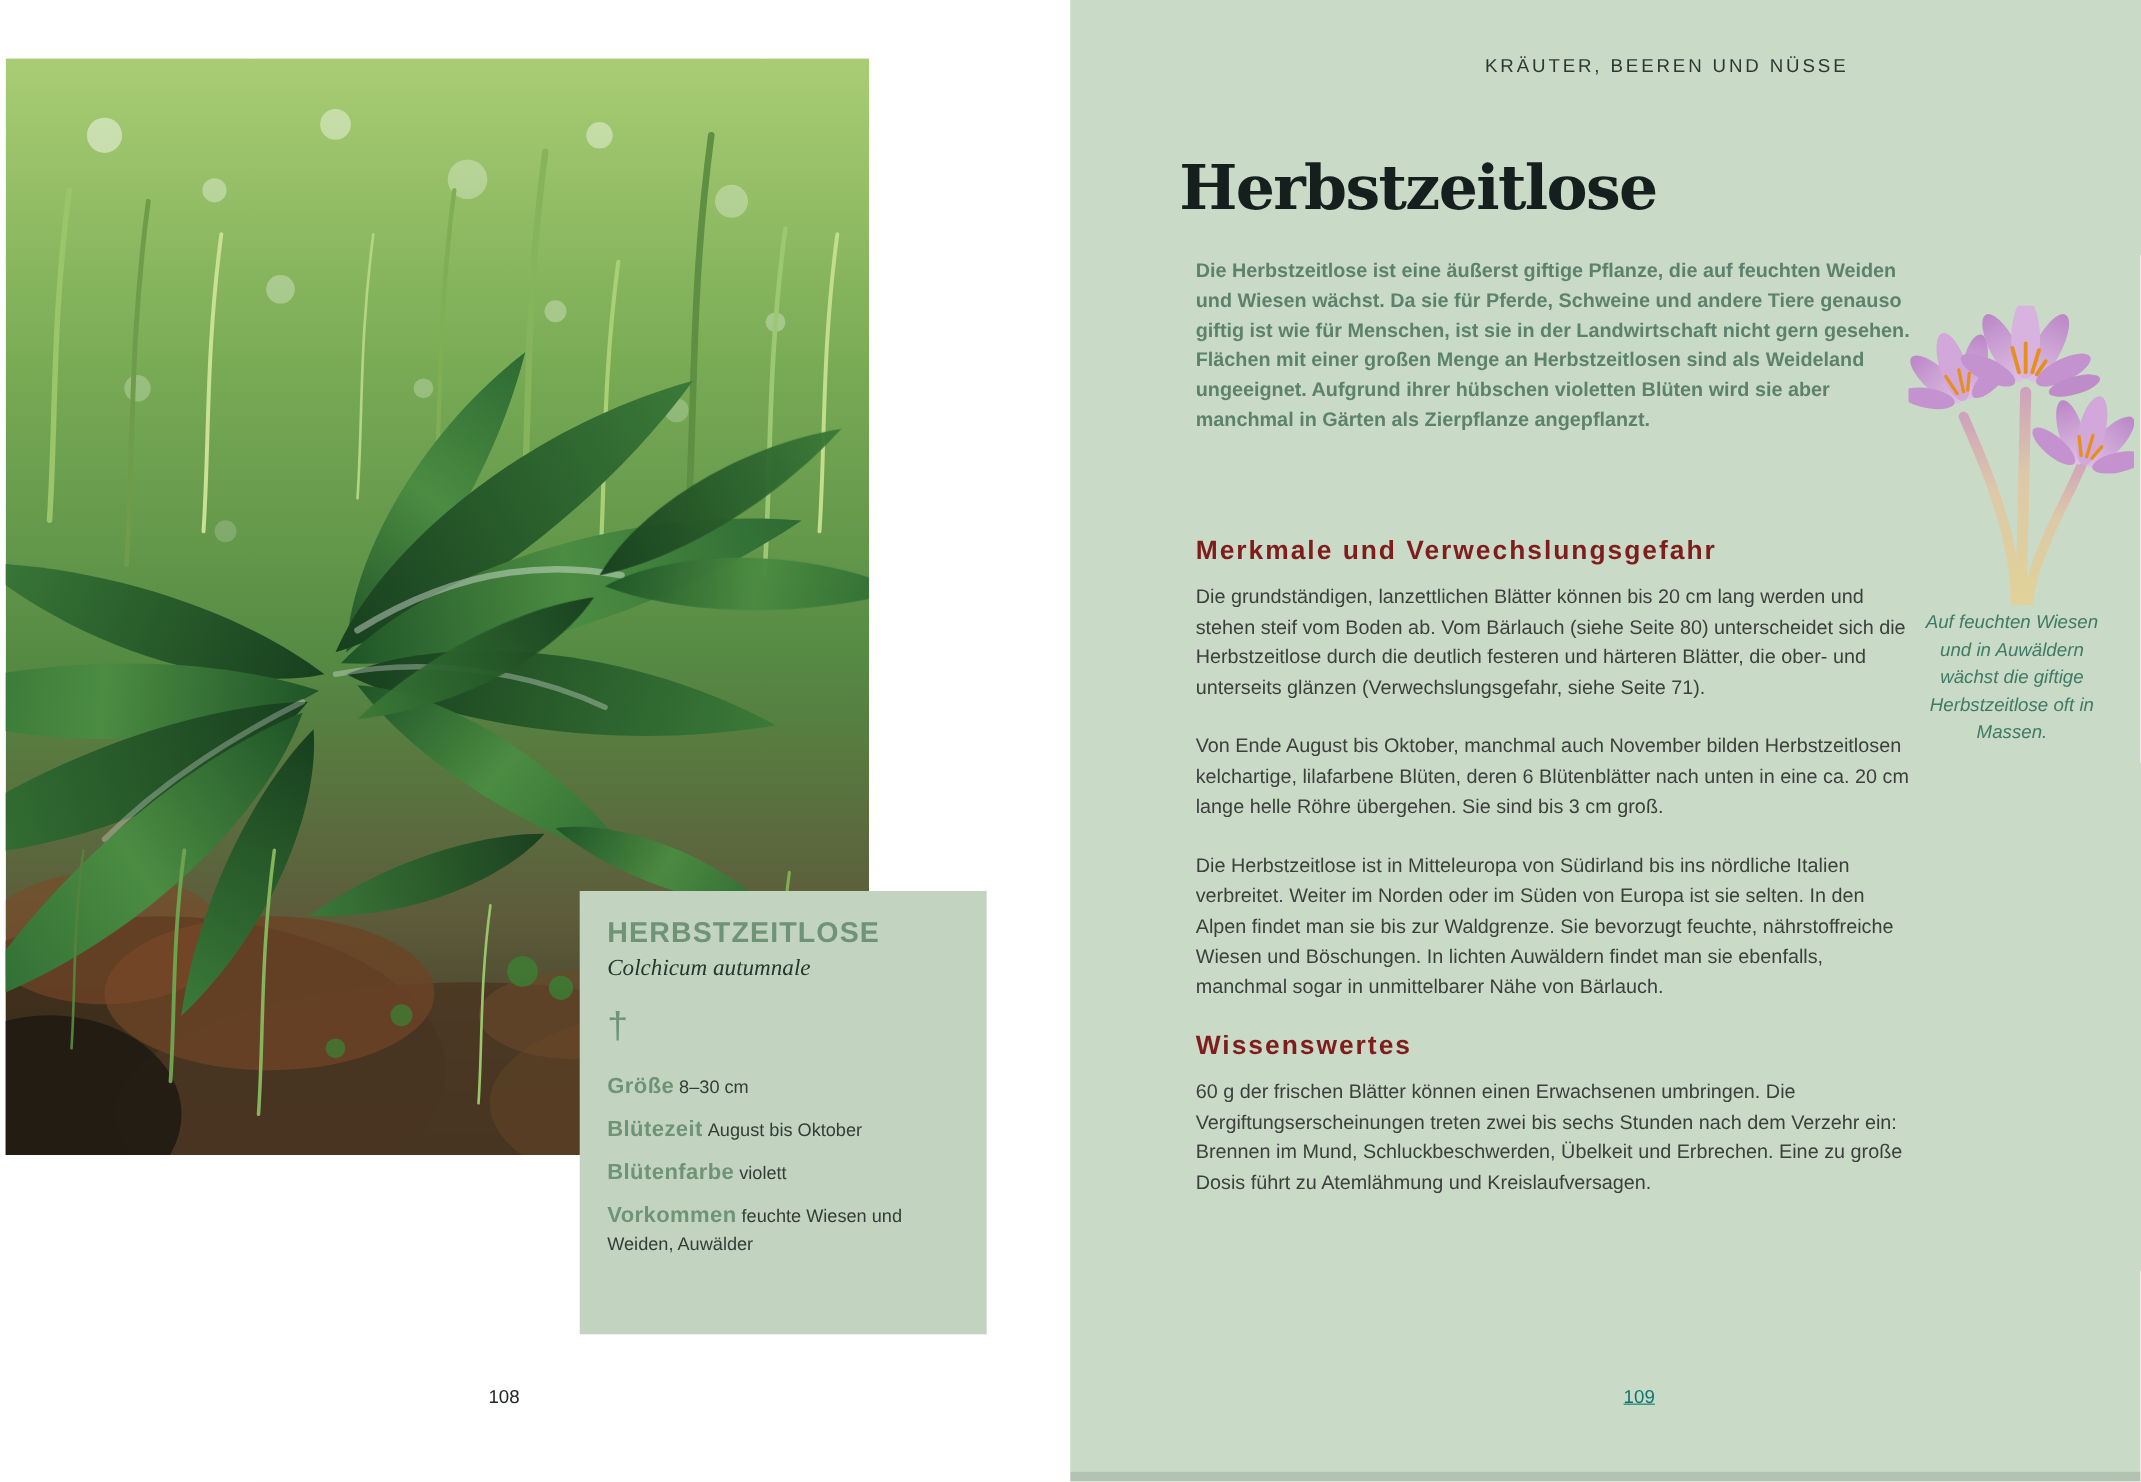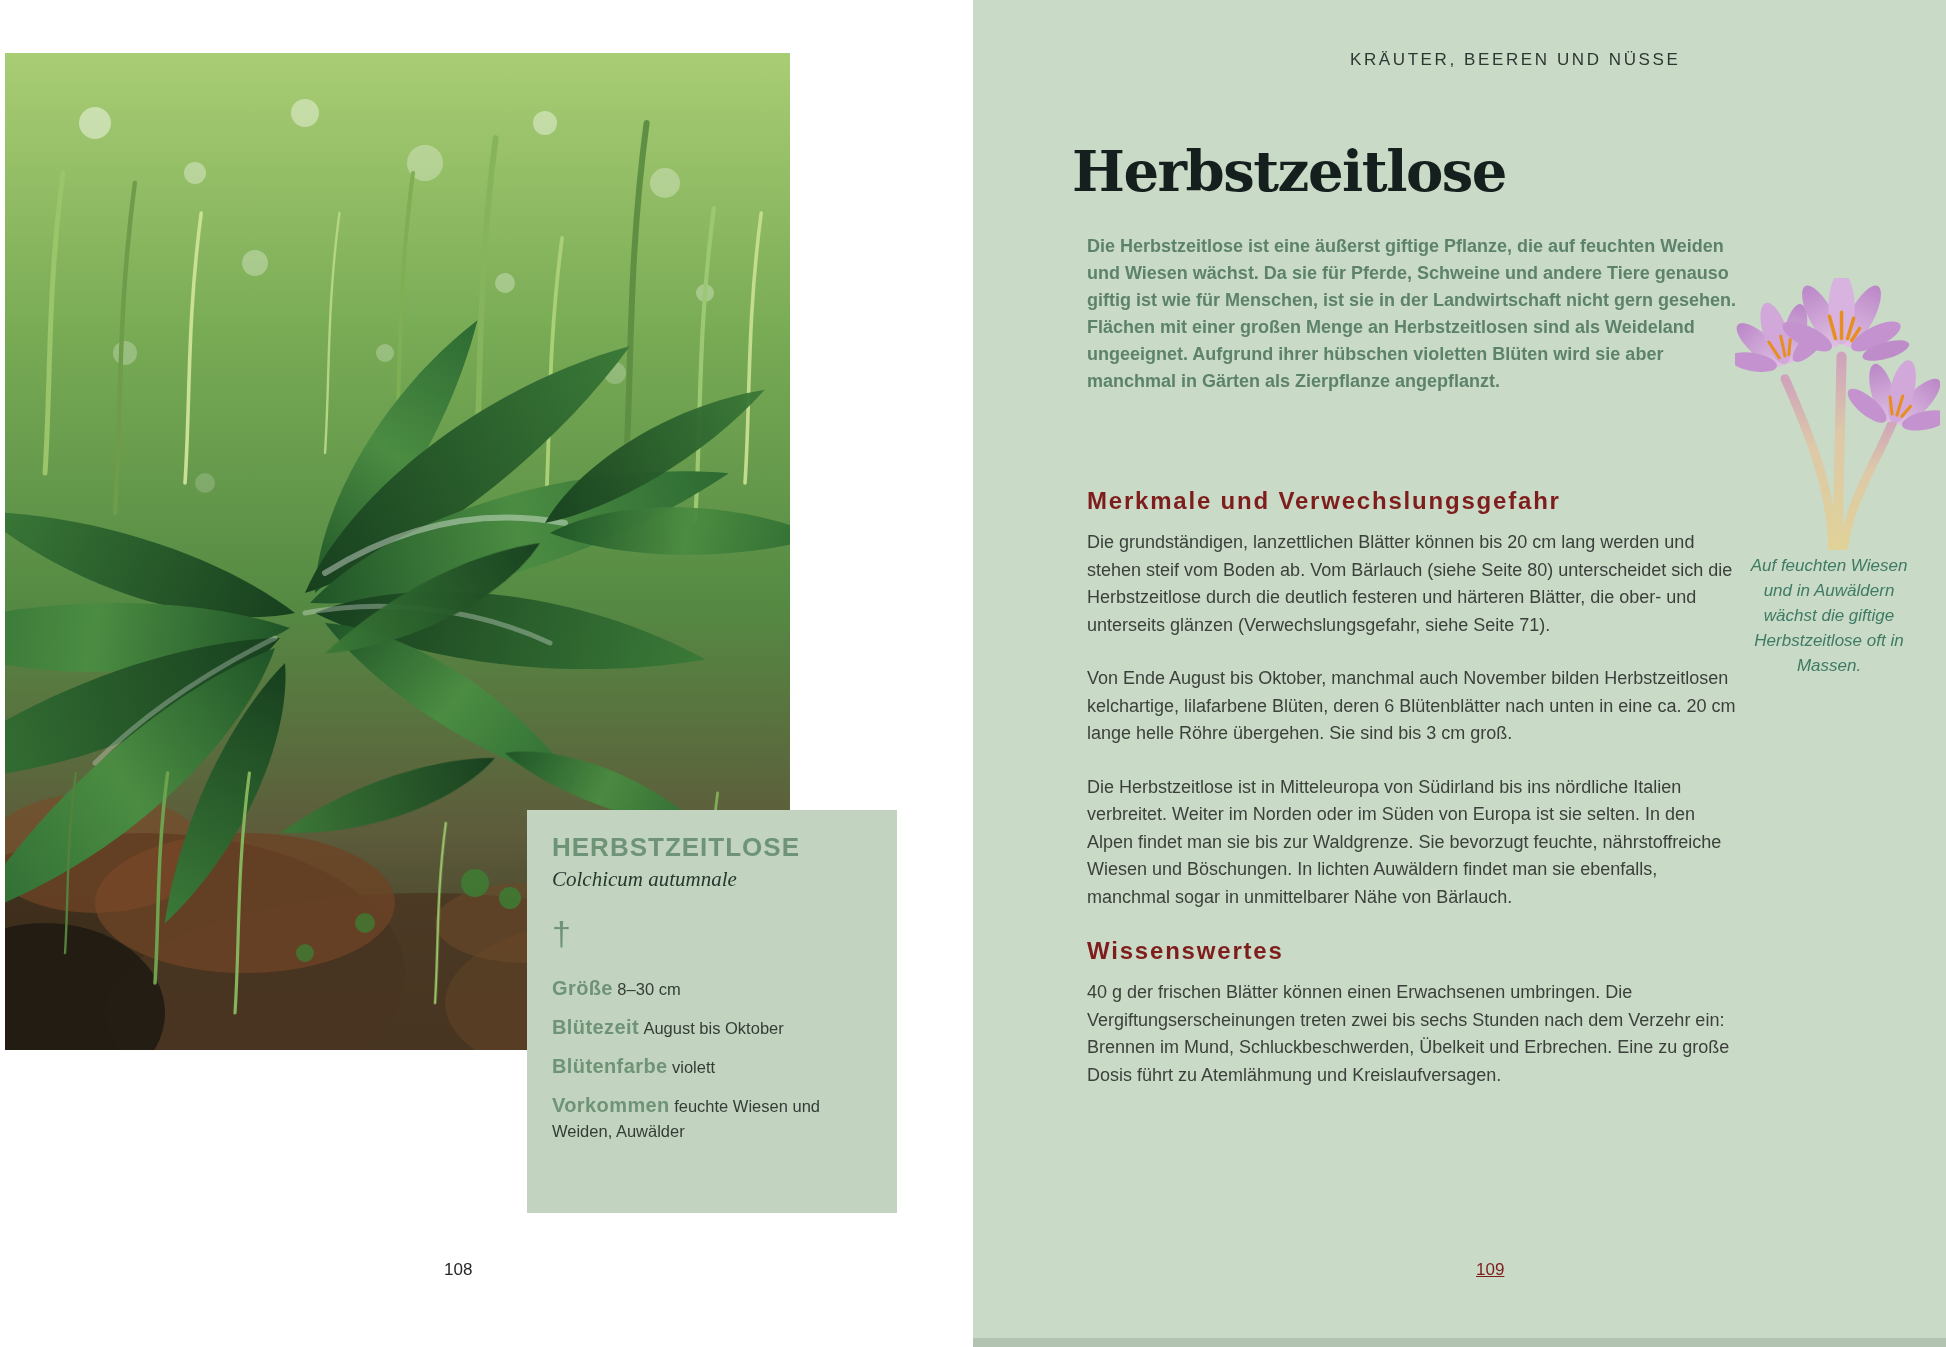--- a/index.html
+++ b/index.html
@@ -17,21 +17,21 @@
   .info-box .latin{font-family:"Liberation Serif",serif;font-style:italic;font-size:21px;
                    color:#25382e;margin:4px 0 0;}
   .info-box .dagger{font-size:34px;line-height:34px;color:#6f9377;margin:24px 0 0;}
   .info-box .field{margin:0 0 13px;line-height:25px;}
   .info-box .field .label{font-size:20px;font-weight:700;letter-spacing:.4px;color:#6f9377;}
   .info-box .field .value{font-size:16.5px;color:#333d36;}
   .info-box .fields{margin-top:26px;}
 
   .page-num{position:absolute;font-size:17px;color:#232725;}
   .page-num.left{left:444px;top:1260px;}
-  .page-num.right{left:503px;top:1260px;color:#7f1d1d;text-decoration:underline;}
+  .page-num.right{left:503px;top:1260px;color:#0f766e;text-decoration:underline;}
 
   
   .page-right{position:absolute;left:973px;top:0;width:973px;height:1347px;background:#c9dac7;padding-left:34px;}
   .page-right::after{content:"";position:absolute;left:0;bottom:0;width:100%;height:9px;
                      background:rgba(43,58,43,.14);}
   .kicker{position:absolute;left:377px;top:50px;font-size:17px;letter-spacing:2.6px;
           color:#2e3832;white-space:nowrap;}
   .title{position:absolute;left:99px;top:138px;margin:0;font-family:"DejaVu Serif",serif;
          font-weight:700;font-size:56px;letter-spacing:-1.5px;color:#15201e;}
   .lead{position:absolute;left:114px;top:233px;width:656px;margin:0;
@@ -191,21 +191,21 @@
 
     <div class="body-col">
 
       <h2>Merkmale und Verwechslungsgefahr</h2>
       <p>Die grundständigen, lanzettlichen Blätter können bis 20 cm lang werden und stehen steif vom Boden ab. Vom Bärlauch (siehe Seite 80) unterscheidet sich die Herbstzeitlose durch die deutlich festeren und härteren Blätter, die ober- und unterseits glänzen (Verwechslungsgefahr, siehe Seite 71).</p>
       <p>Von Ende August bis Oktober, manchmal auch November bilden Herbstzeitlosen kelchartige, lilafarbene Blüten, deren 6 Blütenblätter nach unten in eine ca. 20 cm lange helle Röhre übergehen. Sie sind bis 3 cm groß.</p>
 
       <p>Die Herbstzeitlose ist in Mitteleuropa von Südirland bis ins nördliche Italien verbreitet. Weiter im Norden oder im Süden von Europa ist sie selten. In den Alpen findet man sie bis zur Waldgrenze. Sie bevorzugt feuchte, nährstoffreiche Wiesen und Böschungen. In lichten Auwäldern findet man sie ebenfalls, manchmal sogar in unmittelbarer Nähe von Bärlauch.</p>
 
       <h2>Wissenswertes</h2>
-      <p>40 g der frischen Blätter können einen Erwachsenen umbringen. Die Vergiftungserscheinungen treten zwei bis sechs Stunden nach dem Verzehr ein: Brennen im Mund, Schluckbeschwerden, Übelkeit und Erbrechen. Eine zu große Dosis führt zu Atemlähmung und Kreislaufversagen.</p>
+      <p>60 g der frischen Blätter können einen Erwachsenen umbringen. Die Vergiftungserscheinungen treten zwei bis sechs Stunden nach dem Verzehr ein: Brennen im Mund, Schluckbeschwerden, Übelkeit und Erbrechen. Eine zu große Dosis führt zu Atemlähmung und Kreislaufversagen.</p>
     </div>
 
     <div class="flowers">
       <svg viewBox="0 0 200 270">
         <defs>
           <linearGradient id="stemGrad" x1="0" y1="1" x2="0" y2="0">
             <stop offset="0" stop-color="#e0d298"></stop>
             <stop offset="0.6" stop-color="#ddc9a8"></stop>
             <stop offset="1" stop-color="#cfa3bb"></stop>
           </linearGradient>

